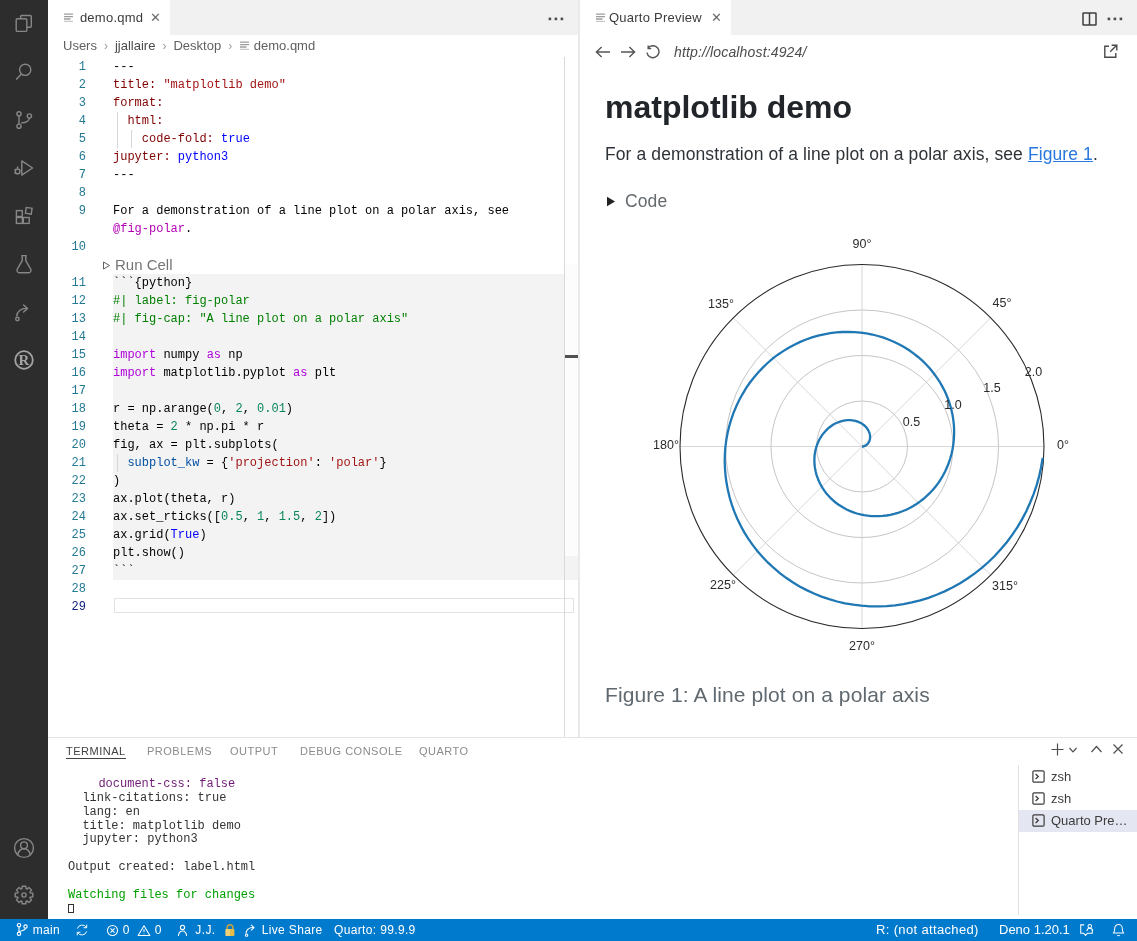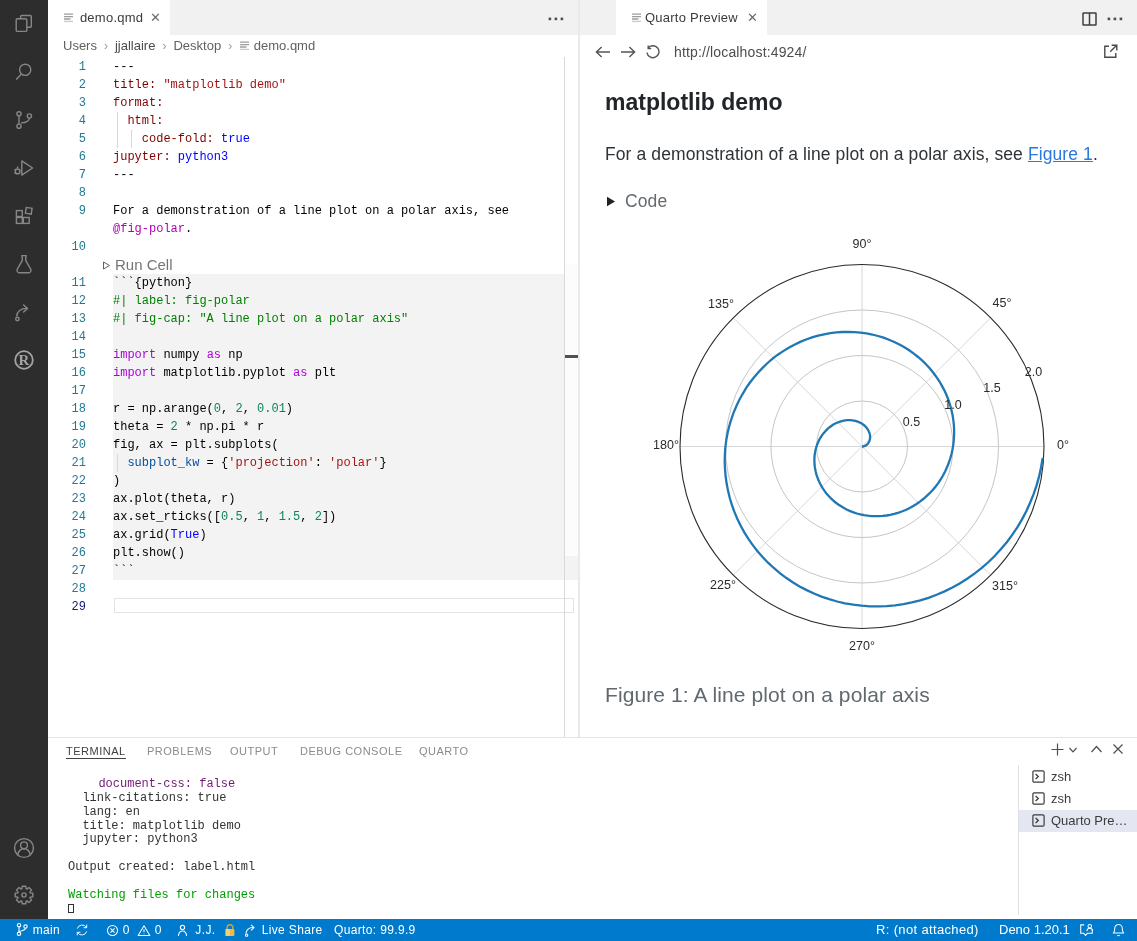--- a/index.html
+++ b/index.html
@@ -151,21 +151,21 @@
 <div class="gut" style="top:562px">27</div>
 <div class="cl" style="top:562px"><span style="color:#000000">```</span></div>
 <div class="gut" style="top:580px">28</div>
 <div class="gut cur" style="top:598px">29</div>
 <div class="abs" style="left:114px;top:598px;width:460px;height:15px;border:1px solid #e3e3e3;"></div>
 <div class="abs" style="left:564px;top:57px;width:1px;height:680px;background:#d9d9d9;"></div>
 <div class="abs" style="left:565px;top:264px;width:13px;height:292px;background:#fcfcfc;"></div>
 <div class="abs" style="left:565px;top:355px;width:13px;height:3px;background:#515151;"></div>
 <div class="abs" style="left:578px;top:0px;width:2px;height:737px;background:#eaeaea;"></div>
 <div class="abs tabbar" style="left:580px;width:557px;"></div>
-<div class="tab" style="left:580px;width:151px;margin-left:36px;"><svg width="11" height="12" viewBox="0 0 11 12" style="vertical-align:-1.5px">
+<div class="tab" style="left:580px;width:151px;"><svg width="11" height="12" viewBox="0 0 11 12" style="vertical-align:-1.5px">
       <path d="M1 2.2 H10 M1 4.6 H10 M1 7 H7.5" stroke="#9d9d9d" stroke-width="1.3"></path>
       <path d="M1 9.4 H10" stroke="#c9c9c9" stroke-width="1.3"></path>
     </svg> <span style="margin-left:-1px">Quarto Preview</span><span class="tclose" style="left:131px;">✕</span></div>
 <div class="abs ic" style="left:1082px;top:11.5px;">
     <svg width="15" height="14" viewBox="0 0 15 14">
       <rect x="1" y="1" width="13" height="12" rx="0.5" fill="none" stroke="#3f3f3f" stroke-width="1.5"></rect>
       <path d="M7.5 1 V13" stroke="#3f3f3f" stroke-width="1.5"></path>
     </svg>
   </div>
 <div class="abs ic" style="left:1107px;top:17px;">
@@ -184,28 +184,28 @@
     <svg width="16" height="12" viewBox="0 0 16 12">
       <path d="M1 6 H14.4 M9.4 1 L14.6 6 L9.4 11" fill="none" stroke="#555" stroke-width="1.4"></path>
     </svg>
   </div>
 <div class="abs ic" style="left:645px;top:44.5px;">
     <svg width="15" height="15" viewBox="0 0 15 15">
       <path d="M3.2 3.0 a6 6 0 1 1 -1.2 4.6" fill="none" stroke="#555" stroke-width="1.4"></path>
       <path d="M3.2 0.6 V3.6 H6.2" fill="none" stroke="#555" stroke-width="1.4"></path>
     </svg>
   </div>
-<div class="abs" style="left:674px;top:43.5px;font-size:14px;letter-spacing:0.15px;color:#4d4d4d;">http://localhost:4924/</div>
+<div class="abs" style="left:674px;top:43.5px;font-size:14px;letter-spacing:0.15px;color:#4d4d4d;font-style:italic;">http://localhost:4924/</div>
 <div class="abs ic" style="left:1103px;top:44px;">
     <svg width="15" height="15" viewBox="0 0 15 15">
       <path d="M6 2.2 H1.8 V13.2 H12.8 V9" fill="none" stroke="#4a4a4a" stroke-width="1.4"></path>
       <path d="M8.6 1.2 H13.8 V6.4 M13.4 1.6 L7.2 7.8" fill="none" stroke="#4a4a4a" stroke-width="1.4"></path>
     </svg>
   </div>
-<div class="abs" style="left:605px;top:89px;font-size:23px;font-weight:700;color:#212529;">matplotlib demo</div>
+<div class="abs" style="left:605px;top:89px;font-size:32px;font-weight:700;color:#212529;">matplotlib demo</div>
 <div class="abs" style="left:605px;top:143.5px;font-size:17.5px;letter-spacing:0.1px;color:#2e3338;">For a demonstration of a line plot on a polar axis, see <a href="#fig">Figure 1</a>.</div>
 <div class="abs" style="left:606px;top:190.5px;font-size:17.5px;letter-spacing:0.1px;color:#646a6e;"><svg width="10" height="11" viewBox="0 0 10 11" style="margin-right:9px">
       <path d="M1 0.8 L9 5.5 L1 10.2 Z" fill="#222"></path>
     </svg>Code</div>
 <svg width="500" height="442" viewBox="0 0 500 442" style="position:absolute;left:605px;top:226px">
     <circle cx="257.0" cy="220.5" r="45.5" fill="none" stroke="#c5c5c5" stroke-width="1"></circle>
     <circle cx="257.0" cy="220.5" r="91.0" fill="none" stroke="#c5c5c5" stroke-width="1"></circle>
     <circle cx="257.0" cy="220.5" r="136.5" fill="none" stroke="#c5c5c5" stroke-width="1"></circle>
     <line x1="257.0" y1="220.5" x2="439.0" y2="220.5" stroke="#d2d2d2" stroke-width="0.9"></line>
     <line x1="257.0" y1="220.5" x2="385.7" y2="91.8" stroke="#d2d2d2" stroke-width="0.9"></line>

